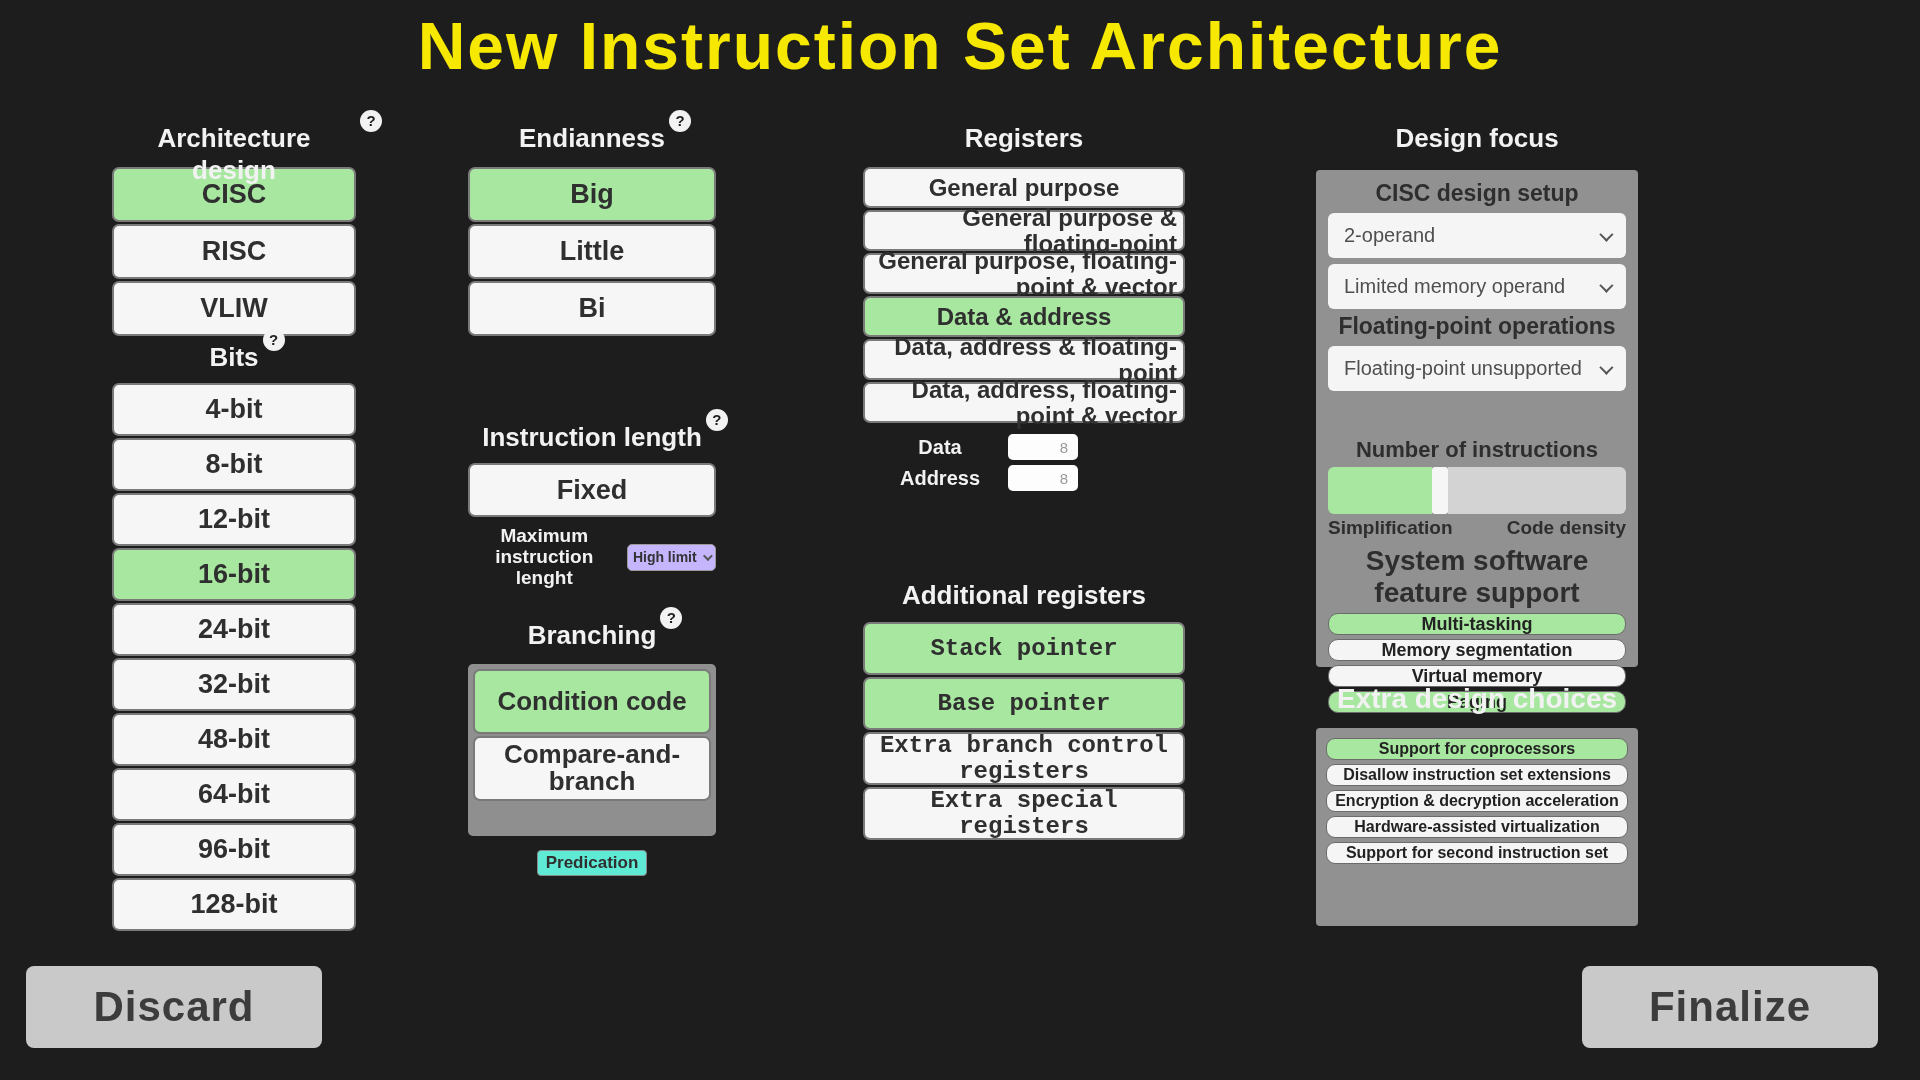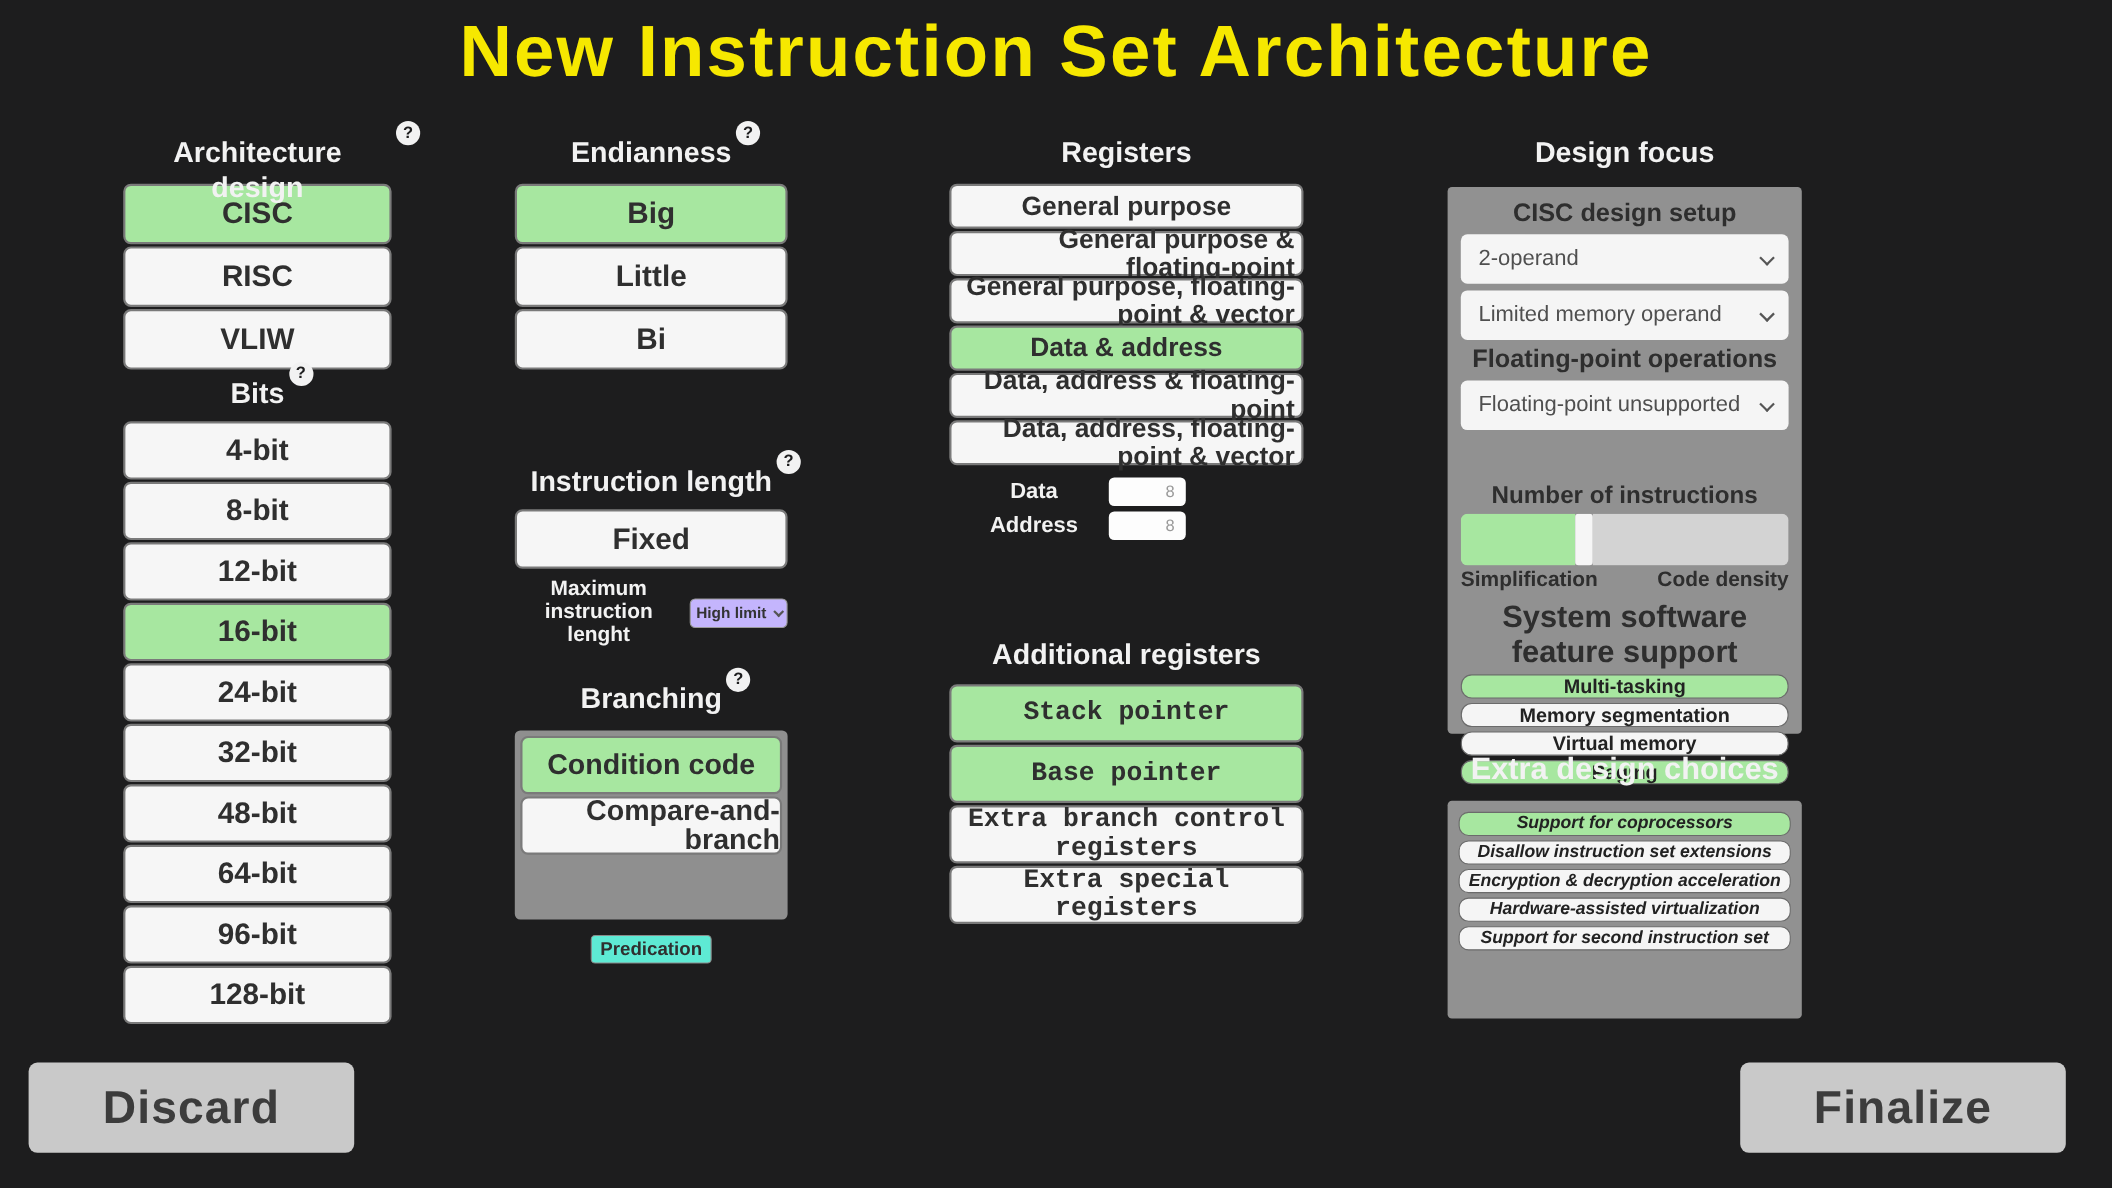--- a/index.html
+++ b/index.html
@@ -21,21 +21,21 @@
   .hdr .hwrap { position:relative; display:inline-block; }
   .qmark { position:absolute; right:-26px; top:-12px; width:22px; height:22px;
            background:#f2f2f2; color:#1d1d1e; border-radius:50%; font-size:15px;
            font-weight:700; line-height:22px; text-align:center; }
 
   .group { display:flex; flex-direction:column; gap:2px; }
   .opt { height:55px; background:#f6f6f6; border:2px solid #7a7a7a; border-radius:7px;
          display:flex; align-items:center; justify-content:center; text-align:center;
          font-size:27px; font-weight:700; color:#2f2f2f; line-height:1.05; cursor:pointer; }
   .opt.sel { background:#a7e7a0; }
-  .opt.h53 { height:53px; font-size:24px;text-align:right; }
+  .opt.h53 { height:65px; font-size:24px; }
   .opt.h54 { height:54px; }
 
   .g-arch { margin-top:13px; }
   .hdr.bits { margin-top:5px; }
   .g-bits { margin-top:10px; }
   .g-bits .opt { height:53px; }
 
   .hdr.instr { margin-top:85px; }
   .g-instr { margin-top:10px; }
   .maxlen-row { margin-top:9px; display:flex; align-items:center; justify-content:center; gap:6px; }
@@ -83,21 +83,21 @@
   .slider-rest { flex:1; background:#d3d3d3; height:100%; }
   .slider-labels { display:flex; justify-content:space-between; margin-top:3px; }
   .slider-labels span { color:#2e2e2e; font-size:19px; font-weight:700; }
   .plabel.sys { font-size:28px; margin-top:6px; }
   .thin { height:22px; background:#f5f5f5; border:1px solid #6b6b6b; border-radius:10px;
           display:flex; align-items:center; justify-content:center; font-size:18px;
           font-weight:700; color:#222; cursor:pointer; margin-top:4px; }
   .thin.sel { background:#a7e7a0; }
   .hdr.extra { margin-top:16px; font-size:28px; }
   .panel2 { margin-top:13px; height:198px; padding:6px 10px; }
-  .panel2 .thin { font-size:16px; border-radius:9px;font-style:italic; }
+  .panel2 .thin { font-size:16px; border-radius:9px; }
 
   .footer-btn { position:absolute; top:966px; width:296px; height:82px; background:#c9c9c9;
                 border:none; border-radius:8px; font-size:42px; font-weight:800; color:#3c3c3c;
                 font-family:"Liberation Sans", sans-serif; cursor:pointer; letter-spacing:1px; }
   .discard { left:26px; }
   .finalize { left:1582px; }
 </style>
 </head>
 <body>
 

